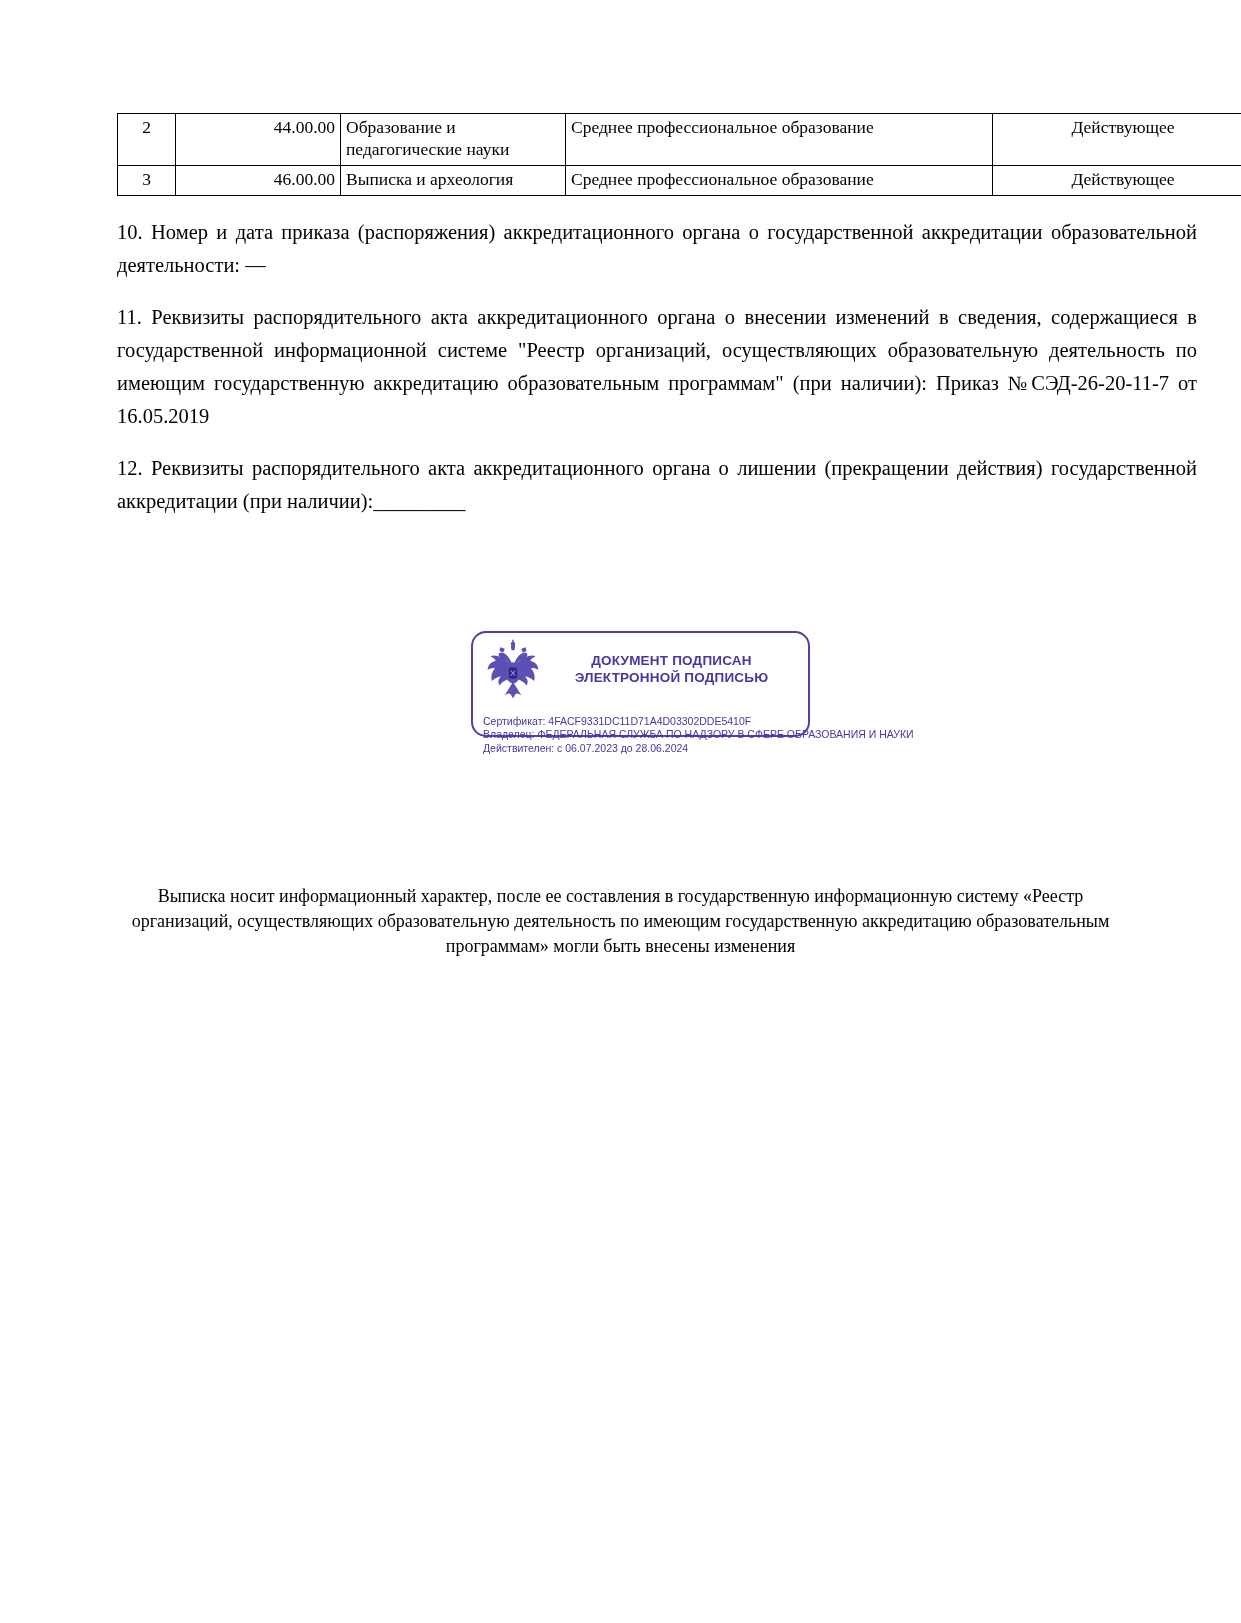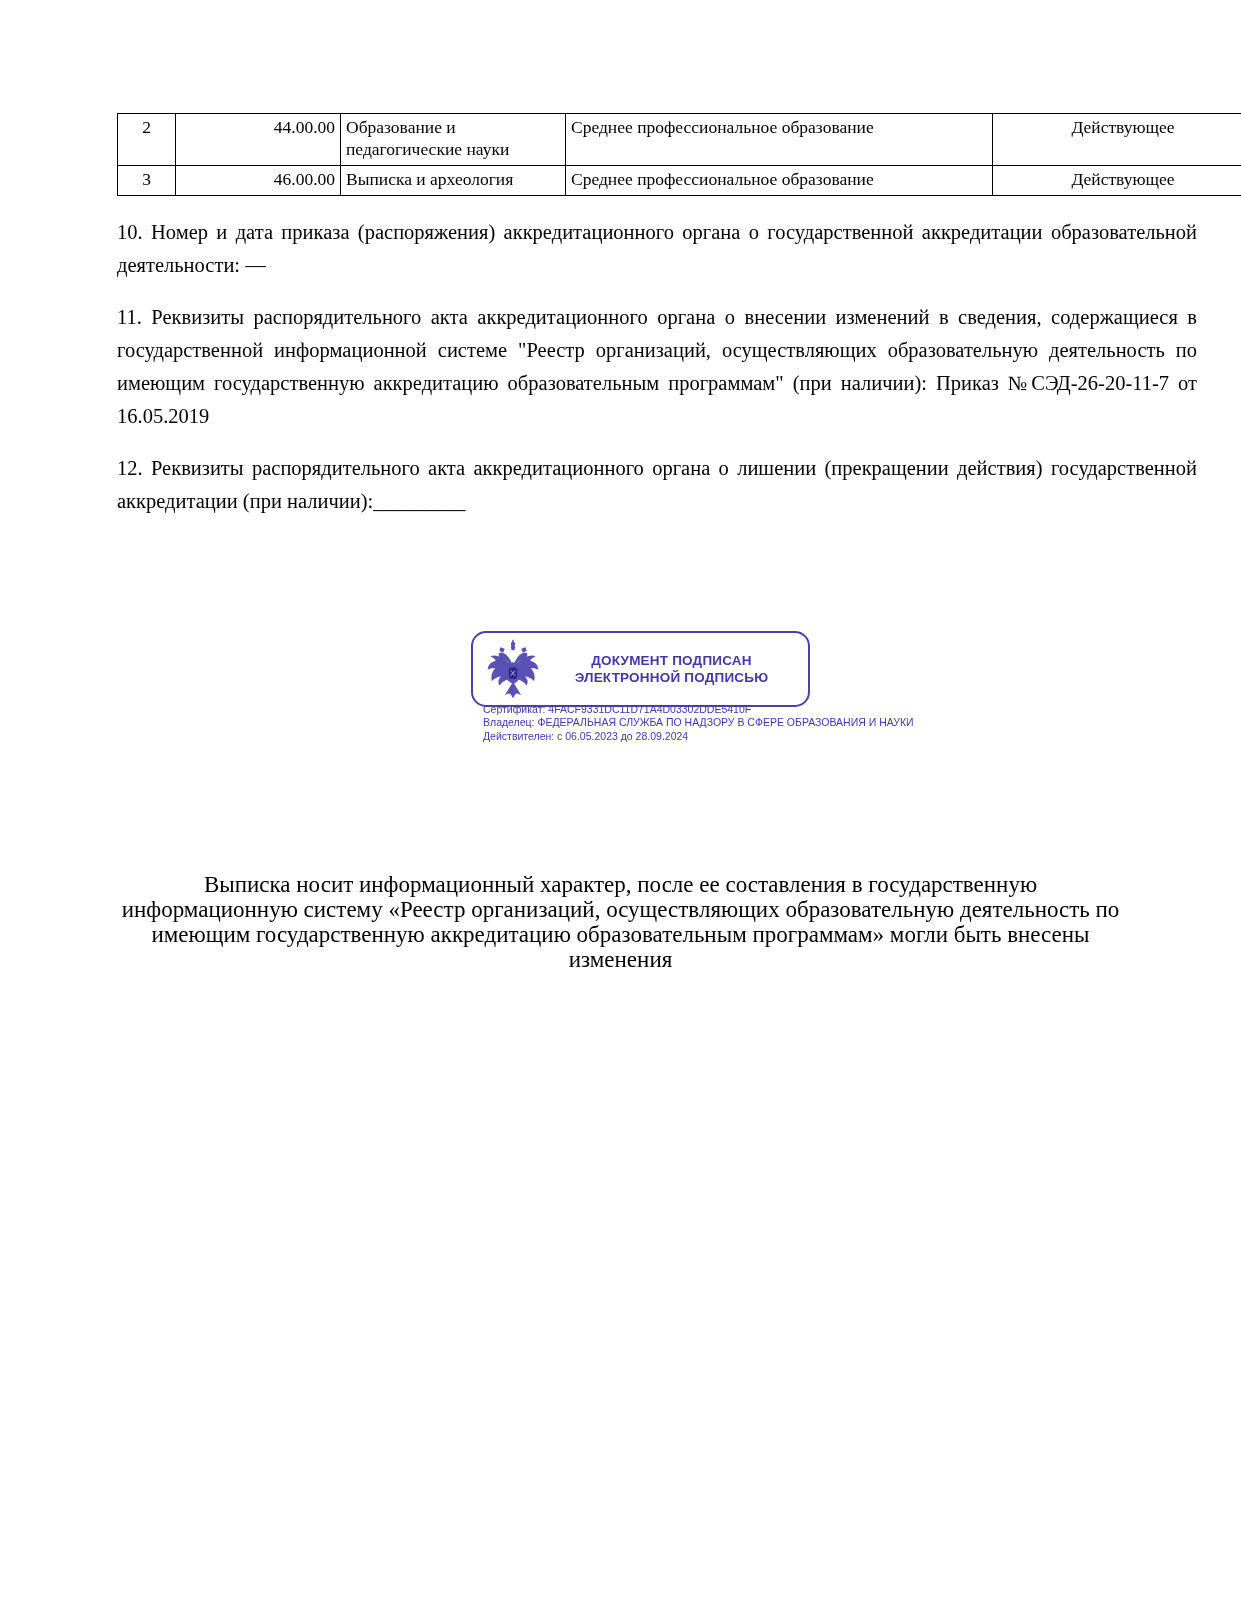--- a/index.html
+++ b/index.html
@@ -49,21 +49,21 @@
     text-align-last: left;
     margin: 0 0 19px 0;
   }
   .para:first-of-type { margin-top: 20px; }
   
   .stamp {
     position: absolute;
     left: 471px;
     top: 631px;
     width: 339px;
-    height: 76px;
+    height: 106px;
     box-sizing: border-box;
     border: 2px solid #4c41a6;
     border-radius: 15px;
     padding: 6px 10px 4px 10px;
     background: #ffffff;
     font-family: "Liberation Sans", sans-serif;
     color: #4438a2;
   }
   .stamp-top {
     display: flex;
@@ -79,32 +79,32 @@
     flex: 1 1 auto;
     text-align: center;
     font-weight: bold;
     font-size: 13.5px;
     line-height: 1.28;
     letter-spacing: 0.2px;
   }
   .stamp-lines {
     font-size: 10.5px;
     line-height: 1.27;
-    margin-top: 4px;
+    margin-top: 16px;
     white-space: nowrap;
   }
   
   .footer-note {
     position: absolute;
     top: 872px;
     left: 0;
     right: 0;
-    margin: 0 auto;
+    margin: 12px auto;
     width: 1008px;
-    font-size: 23px;
+    font-size: 18px;
     line-height: 25px;
     text-align: center;
   }
 </style>
 </head>
 <body>
 
 <div class="page">
   <div class="content">
 
@@ -152,18 +152,18 @@
         <path d="M33 42 l6 7 M39 42 l-6 7" stroke="#9a92dd" stroke-width="1.5" fill="none"></path>
       </svg>
       <div class="stamp-title">
         <div>ДОКУМЕНТ ПОДПИСАН</div>
         <div>ЭЛЕКТРОННОЙ ПОДПИСЬЮ</div>
       </div>
     </div>
     <div class="stamp-lines">
       <div>Сертификат: 4FACF9331DC11D71A4D03302DDE5410F</div>
       <div>Владелец: ФЕДЕРАЛЬНАЯ СЛУЖБА ПО НАДЗОРУ В СФЕРЕ ОБРАЗОВАНИЯ И НАУКИ</div>
-      <div>Действителен: с 06.05.2023 до 28.09.2024</div>
+      <div>Действителен: с 06.07.2023 до 28.06.2024</div>
     </div>
   </div>
 
   <div class="footer-note">Выписка носит информационный характер, после ее составления в государственную информационную систему «Реестр организаций, осуществляющих образовательную деятельность по имеющим государственную аккредитацию образовательным программам» могли быть внесены изменения</div>
 </div>
 
 </body></html>

